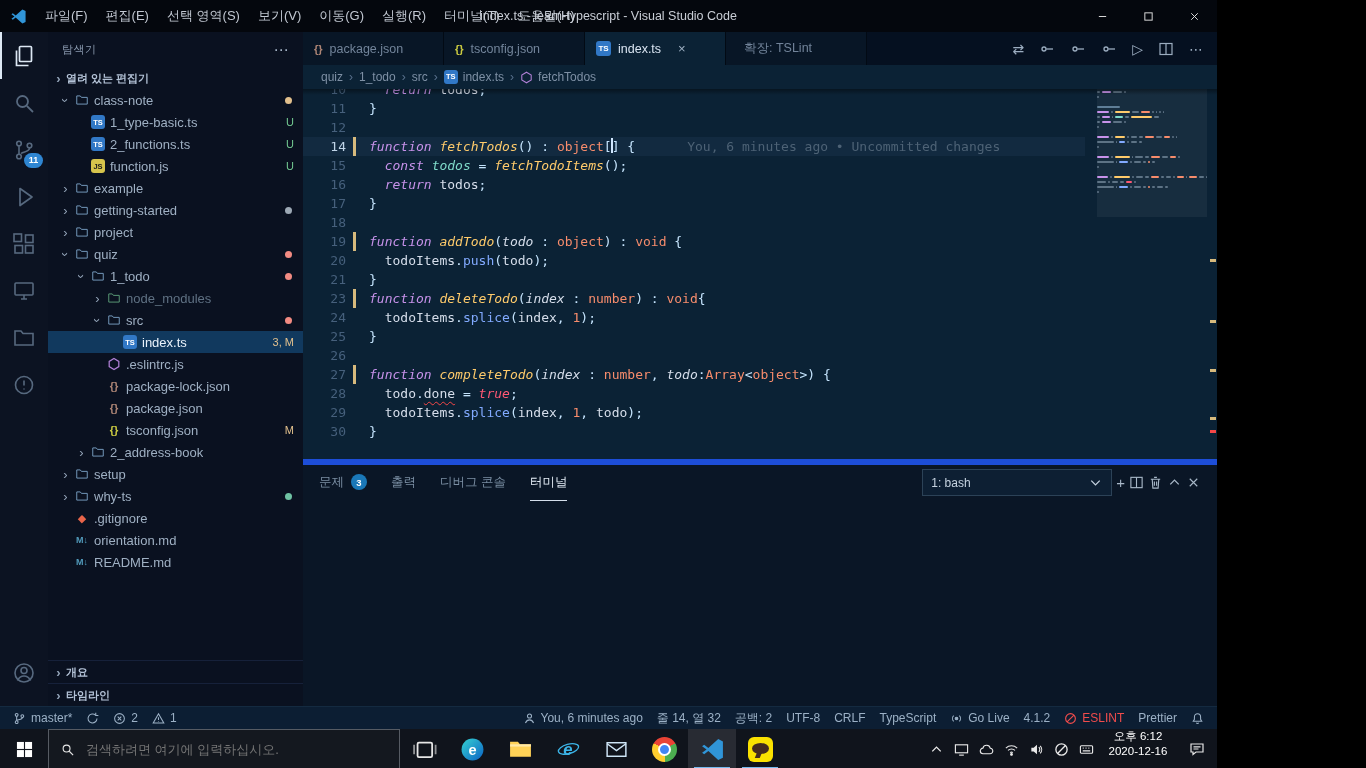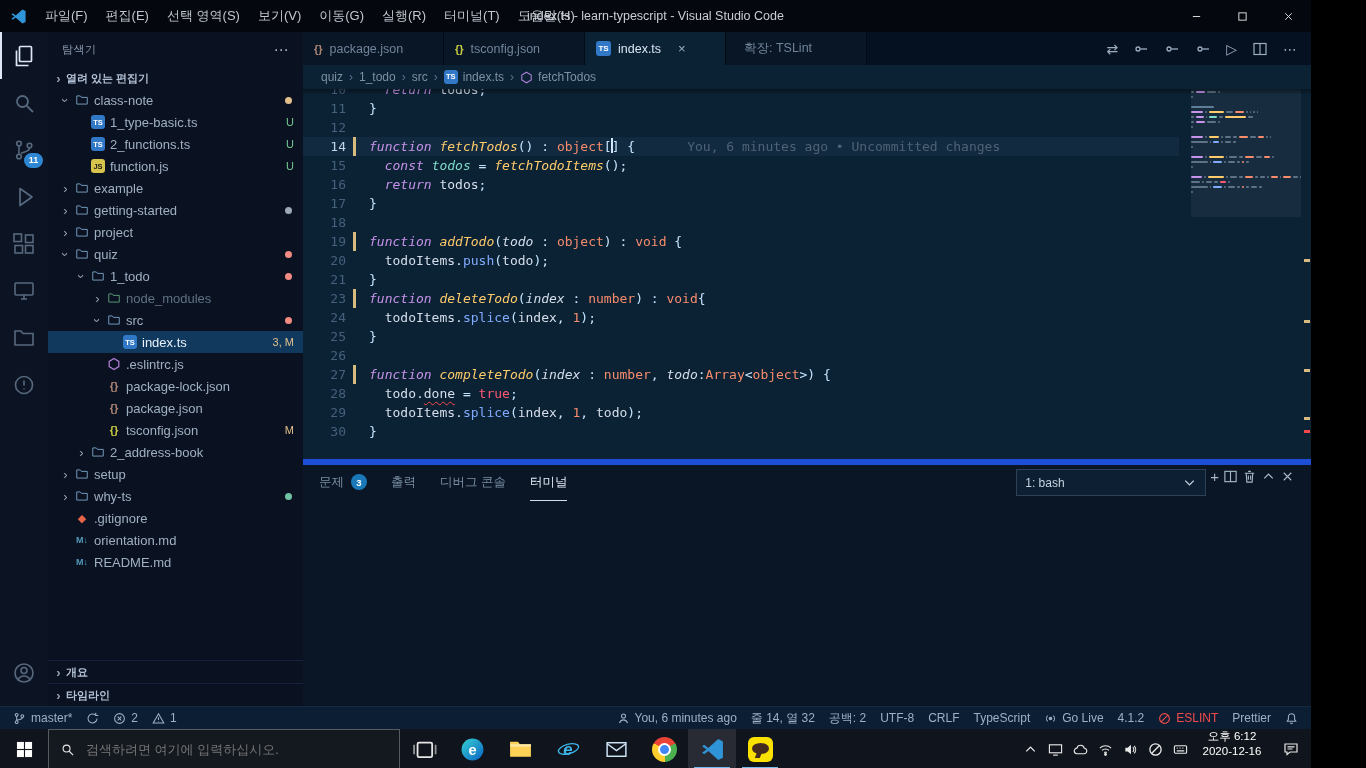--- a/index.html
+++ b/index.html
@@ -1,16 +1,16 @@
 <!DOCTYPE html>
 <html><head>
 <meta charset="utf-8">
 <style>
   html,body{margin:0;padding:0;background:#000}
-  #app{position:relative;width:1311px;height:768px;overflow:hidden;background:#a16207;
+  #app{position:relative;width:1217px;height:768px;overflow:hidden;background:#a16207;
        font-family:"Liberation Sans","DejaVu Sans",sans-serif;color:#c3cede;font-size:13px}
   .sp{flex:1}
   .ic{display:inline-flex;align-items:center;justify-content:center;line-height:0}
 
   
   .titlebar{height:32px;background:#04070d;display:flex;align-items:center;position:relative;color:#c2c8d2;font-size:13px}
   .tb-logo{width:36px;display:flex;justify-content:center}
   .tb-logo svg{width:17px;height:17px}
   .tb-menu{padding:0 9px;height:100%;display:flex;align-items:center;cursor:default}
   .tb-title{position:absolute;left:50%;transform:translateX(-50%);font-size:12.5px;color:#c9ced6;white-space:nowrap}
@@ -78,21 +78,21 @@
   .cl.cur{background:rgba(115,160,215,.07)}
   .ln{width:43px;text-align:right;color:#46607c;flex-shrink:0}
   .cl.cur .ln{color:#c0d5e8}
   .gmark{width:3px;height:19px;margin-left:7px;flex-shrink:0}
   .gmark.mod{background:#d7ba7d}
   .ct{margin-left:13px}
   .tk-kw{color:#c792ea;font-style:italic}
   .tk-fn{color:#ffcb6b;font-style:italic}
   .tk-typ{color:#f78c6c}
   .tk-num{color:#f78c6c}
-  .tk-bool{color:#ff5874;}
+  .tk-bool{color:#ff5874;font-style:italic}
   .tk-prop{color:#82aaff}
   .tk-cmt{color:#5f7e97;font-style:italic}
   .tk-pun{color:#c5e4fd}
   .tk-pln{color:#d6deeb}
   .tk-vd{color:#7fdbca;font-style:italic}
   .tk-par{color:#d6deeb;font-style:italic}
   .tk-err{color:#d6deeb;text-decoration:underline wavy #f44747;text-decoration-thickness:1px;text-underline-offset:3px}
   .tk-blame{color:#4d6275;margin-left:52px}
   .cursor{display:inline-block;width:2px;height:15px;background:#d2e8ff;margin:0 -1px;vertical-align:-2px}
 
@@ -103,21 +103,21 @@
   .ruler{position:absolute;top:0;right:0;width:8px;height:100%;z-index:5}
   .rmark{position:absolute;right:1px;width:6px;height:3px}
 
   
   .panel{height:241px;border-top:6px solid #1d4ed8;background:#0a1626;display:flex;flex-direction:column}
   .panel-head{height:35px;display:flex;align-items:center;padding:0 16px;gap:24px;font-size:12.5px;color:#7b8fa4;flex-shrink:0}
   .ptab{height:100%;display:flex;align-items:center;gap:7px;border-bottom:1px solid transparent;cursor:pointer}
   .ptab.active{color:#e5eef7;border-bottom-color:#d5dfeb}
   .pbadge{background:#1a78b8;color:#fff;border-radius:50%;width:16px;height:16px;font-size:9.5px;
           display:inline-flex;align-items:center;justify-content:center;font-weight:bold}
-  .panel-right{margin-left:auto;display:flex;align-items:flex-start;gap:4px;color:#a8b8c8}
+  .panel-right{margin-left:auto;display:flex;align-items:center;gap:4px;color:#a8b8c8}
   .term-select{width:172px;height:25px;border:1px solid #2c4257;background:#0d1f33;display:flex;align-items:center;
                padding:0 8px;font-size:12px;color:#c6d3e0;cursor:pointer}
   .panel-right .ic svg{width:15px;height:15px}
   .panel-right .glyph{font-size:15px;line-height:1}
   .panel-body{flex:1}
 
   
   .statusbar{height:22px;background:#0c1e33;border-top:1px solid #142a40;display:flex;align-items:center;
              font-size:12px;color:#9cb1c6;padding:0 6px}
   .sb-item{display:flex;align-items:center;gap:5px;padding:0 7px;height:100%;cursor:pointer;white-space:nowrap}

